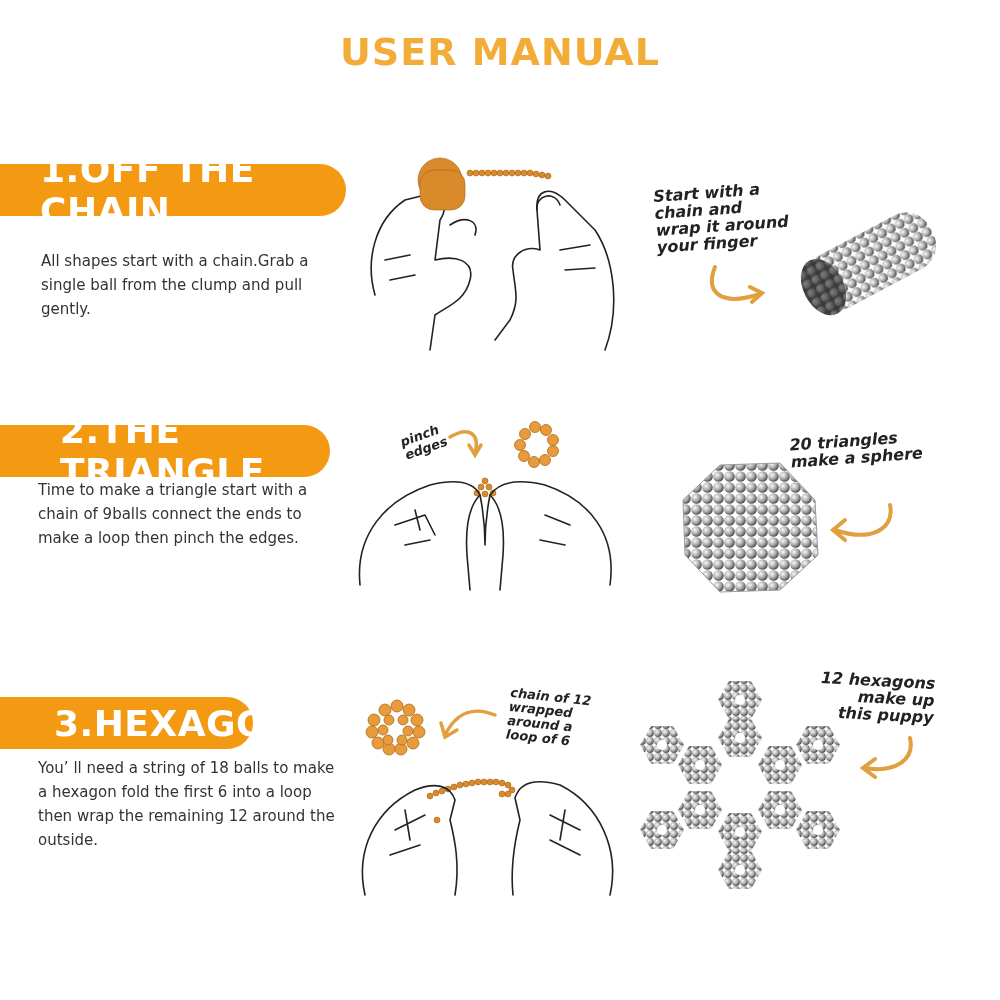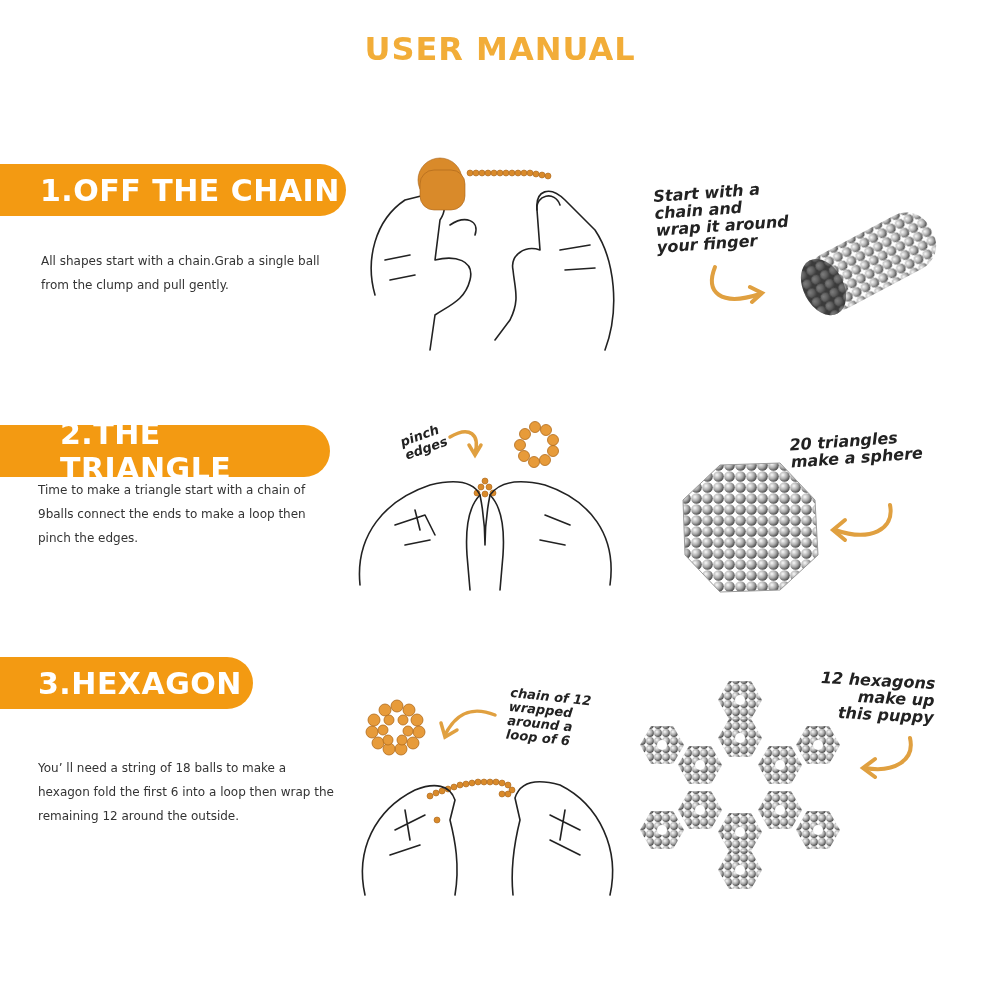--- a/index.html
+++ b/index.html
@@ -1,20 +1,20 @@
 <!DOCTYPE html>
 <html><head>
   <meta charset="utf-8">
   <style>
     html, body { margin:0; padding:0; background:#ffffff; }
     body { width:1000px; height:1000px; position:relative; overflow:hidden; font-family:"DejaVu Sans", sans-serif; }
-    .title { position:absolute; left:0; top:30px; width:1000px; text-align:center; color:#f2ad38; font-weight:bold; font-size:32px; letter-spacing:1px; }
+    .title { position:absolute; left:0; top:30px; width:1000px; text-align:center; color:#f2ad38; font-weight:bold; font-size:38px; letter-spacing:1px; }
     .banner { position:absolute; left:0; height:52px; background:#f39a12; border-radius:0 26px 26px 0; color:#fff; font-weight:bold; display:flex; align-items:center; box-sizing:border-box; }
-    .banner span { font-size:30px; letter-spacing:0.5px; }
-    .desc { position:absolute; color:#333; font-size:12px; line-height:24px; }
+    .banner span { font-size:36px; letter-spacing:0.5px; }
+    .desc { position:absolute; color:#333; font-size:15px; line-height:24px; }
     .illus { position:absolute; }
     .hand { fill:none; stroke:#222; stroke-width:1.6; stroke-linecap:round; stroke-linejoin:round; }
     .note { position:absolute; font-family:"DejaVu Sans", sans-serif; font-weight:bold; color:#222; font-size:16px; line-height:17px; font-style:italic; transform:rotate(-4deg); }
   </style>
 </head>
 <body>
 
 <div class="title">USER MANUAL</div>
 
 <div class="banner" style="top:164px; width:346px; padding-left:40px;">
@@ -127,21 +127,21 @@
 </svg>
 <div class="note" style="left:790px; top:432px;">
   <div>20 triangles</div>
   <div>make a sphere</div>
 </div>
 <svg class="illus" style="left:825px; top:500px;" width="80" height="50" viewBox="0 0 80 50">
   <path d="M65,5 C70,30 45,42 10,30" fill="none" stroke="#e0a040" stroke-width="4" stroke-linecap="round"></path>
   <path d="M20,20 L8,30 L20,40" fill="none" stroke="#e0a040" stroke-width="4" stroke-linecap="round"></path>
 </svg>
 
-<div class="banner" style="top:657px; width:253px; padding-left:38px;">
+<div class="banner" style="top:697px; width:253px; padding-left:54px;">
   <span>3.HEXAGON</span>
 </div>
 <div class="desc" style="left:38px; top:756px; width:300px;">You’ ll need a string of 18 balls to make a hexagon fold the first 6 into a loop then wrap the remaining 12 around the outside.</div>
 
 <svg class="illus" style="left:355px; top:690px;" width="265" height="210" viewBox="0 0 265 210">
   <g fill="#e79b3a" stroke="#b06a1a" stroke-width="0.8">
     <circle cx="30" cy="20" r="6"></circle>
       <circle cx="42" cy="16" r="6"></circle>
       <circle cx="54" cy="20" r="6"></circle>
       <circle cx="62" cy="30" r="6"></circle>

